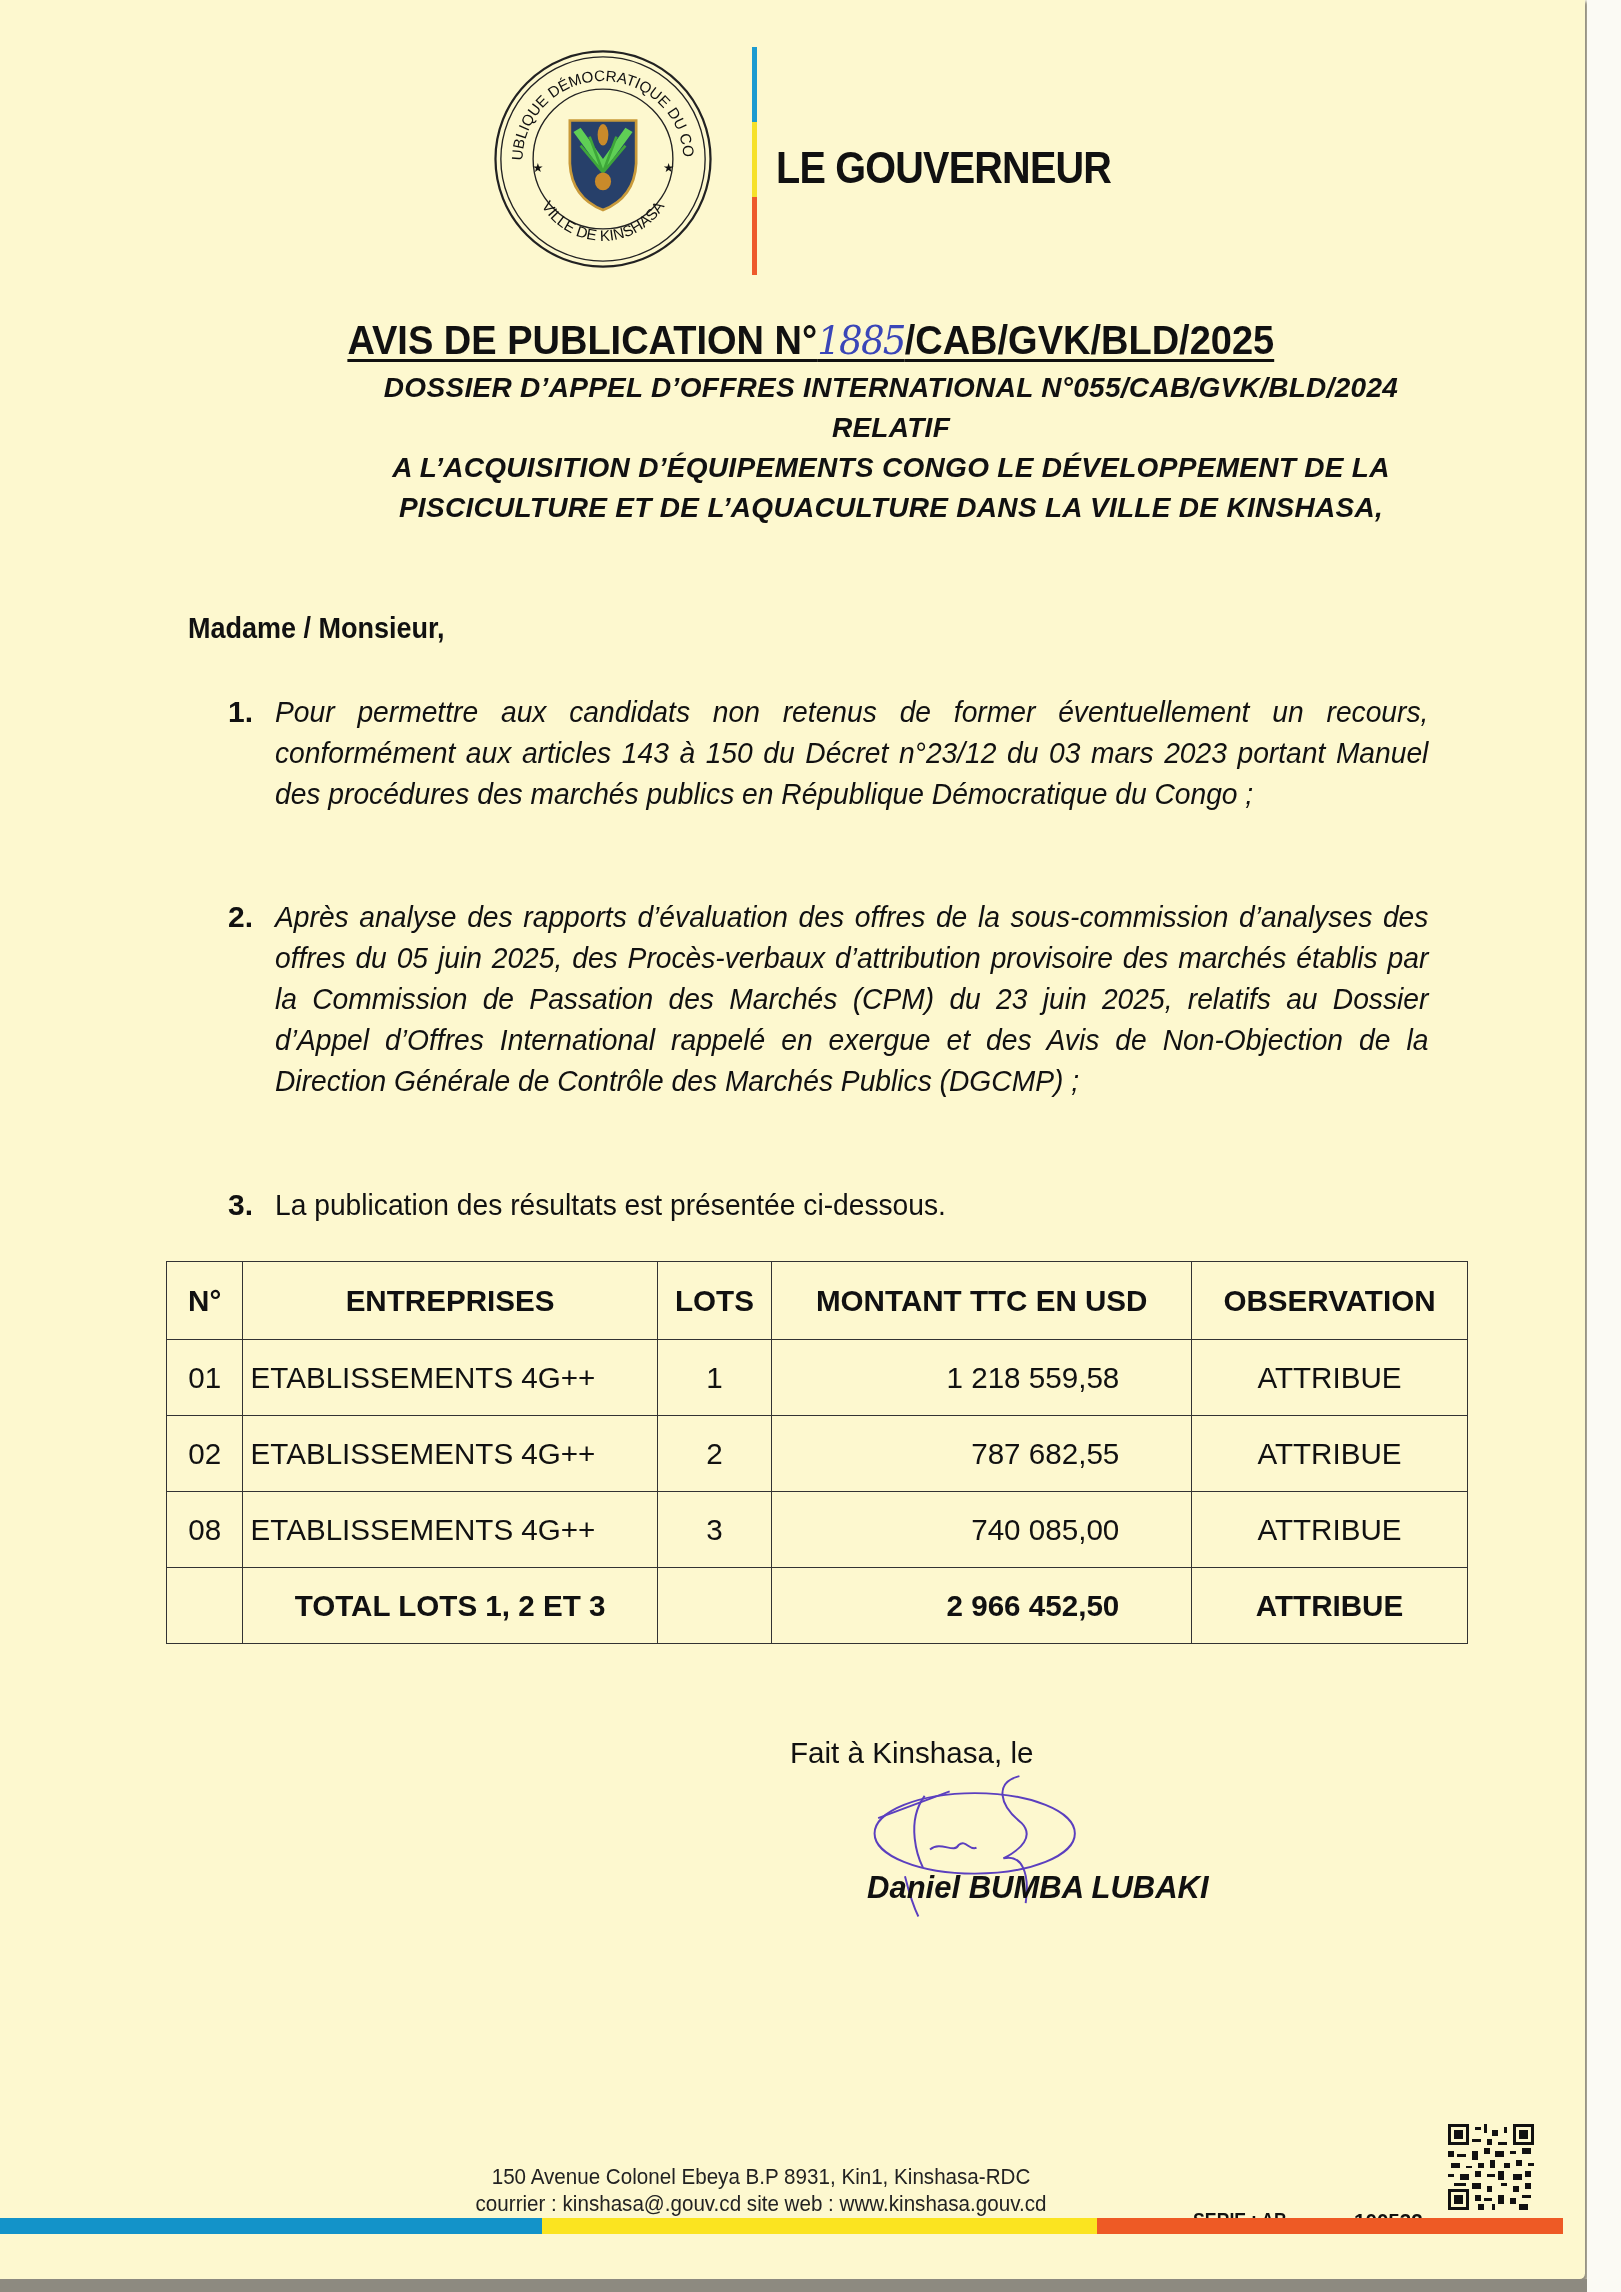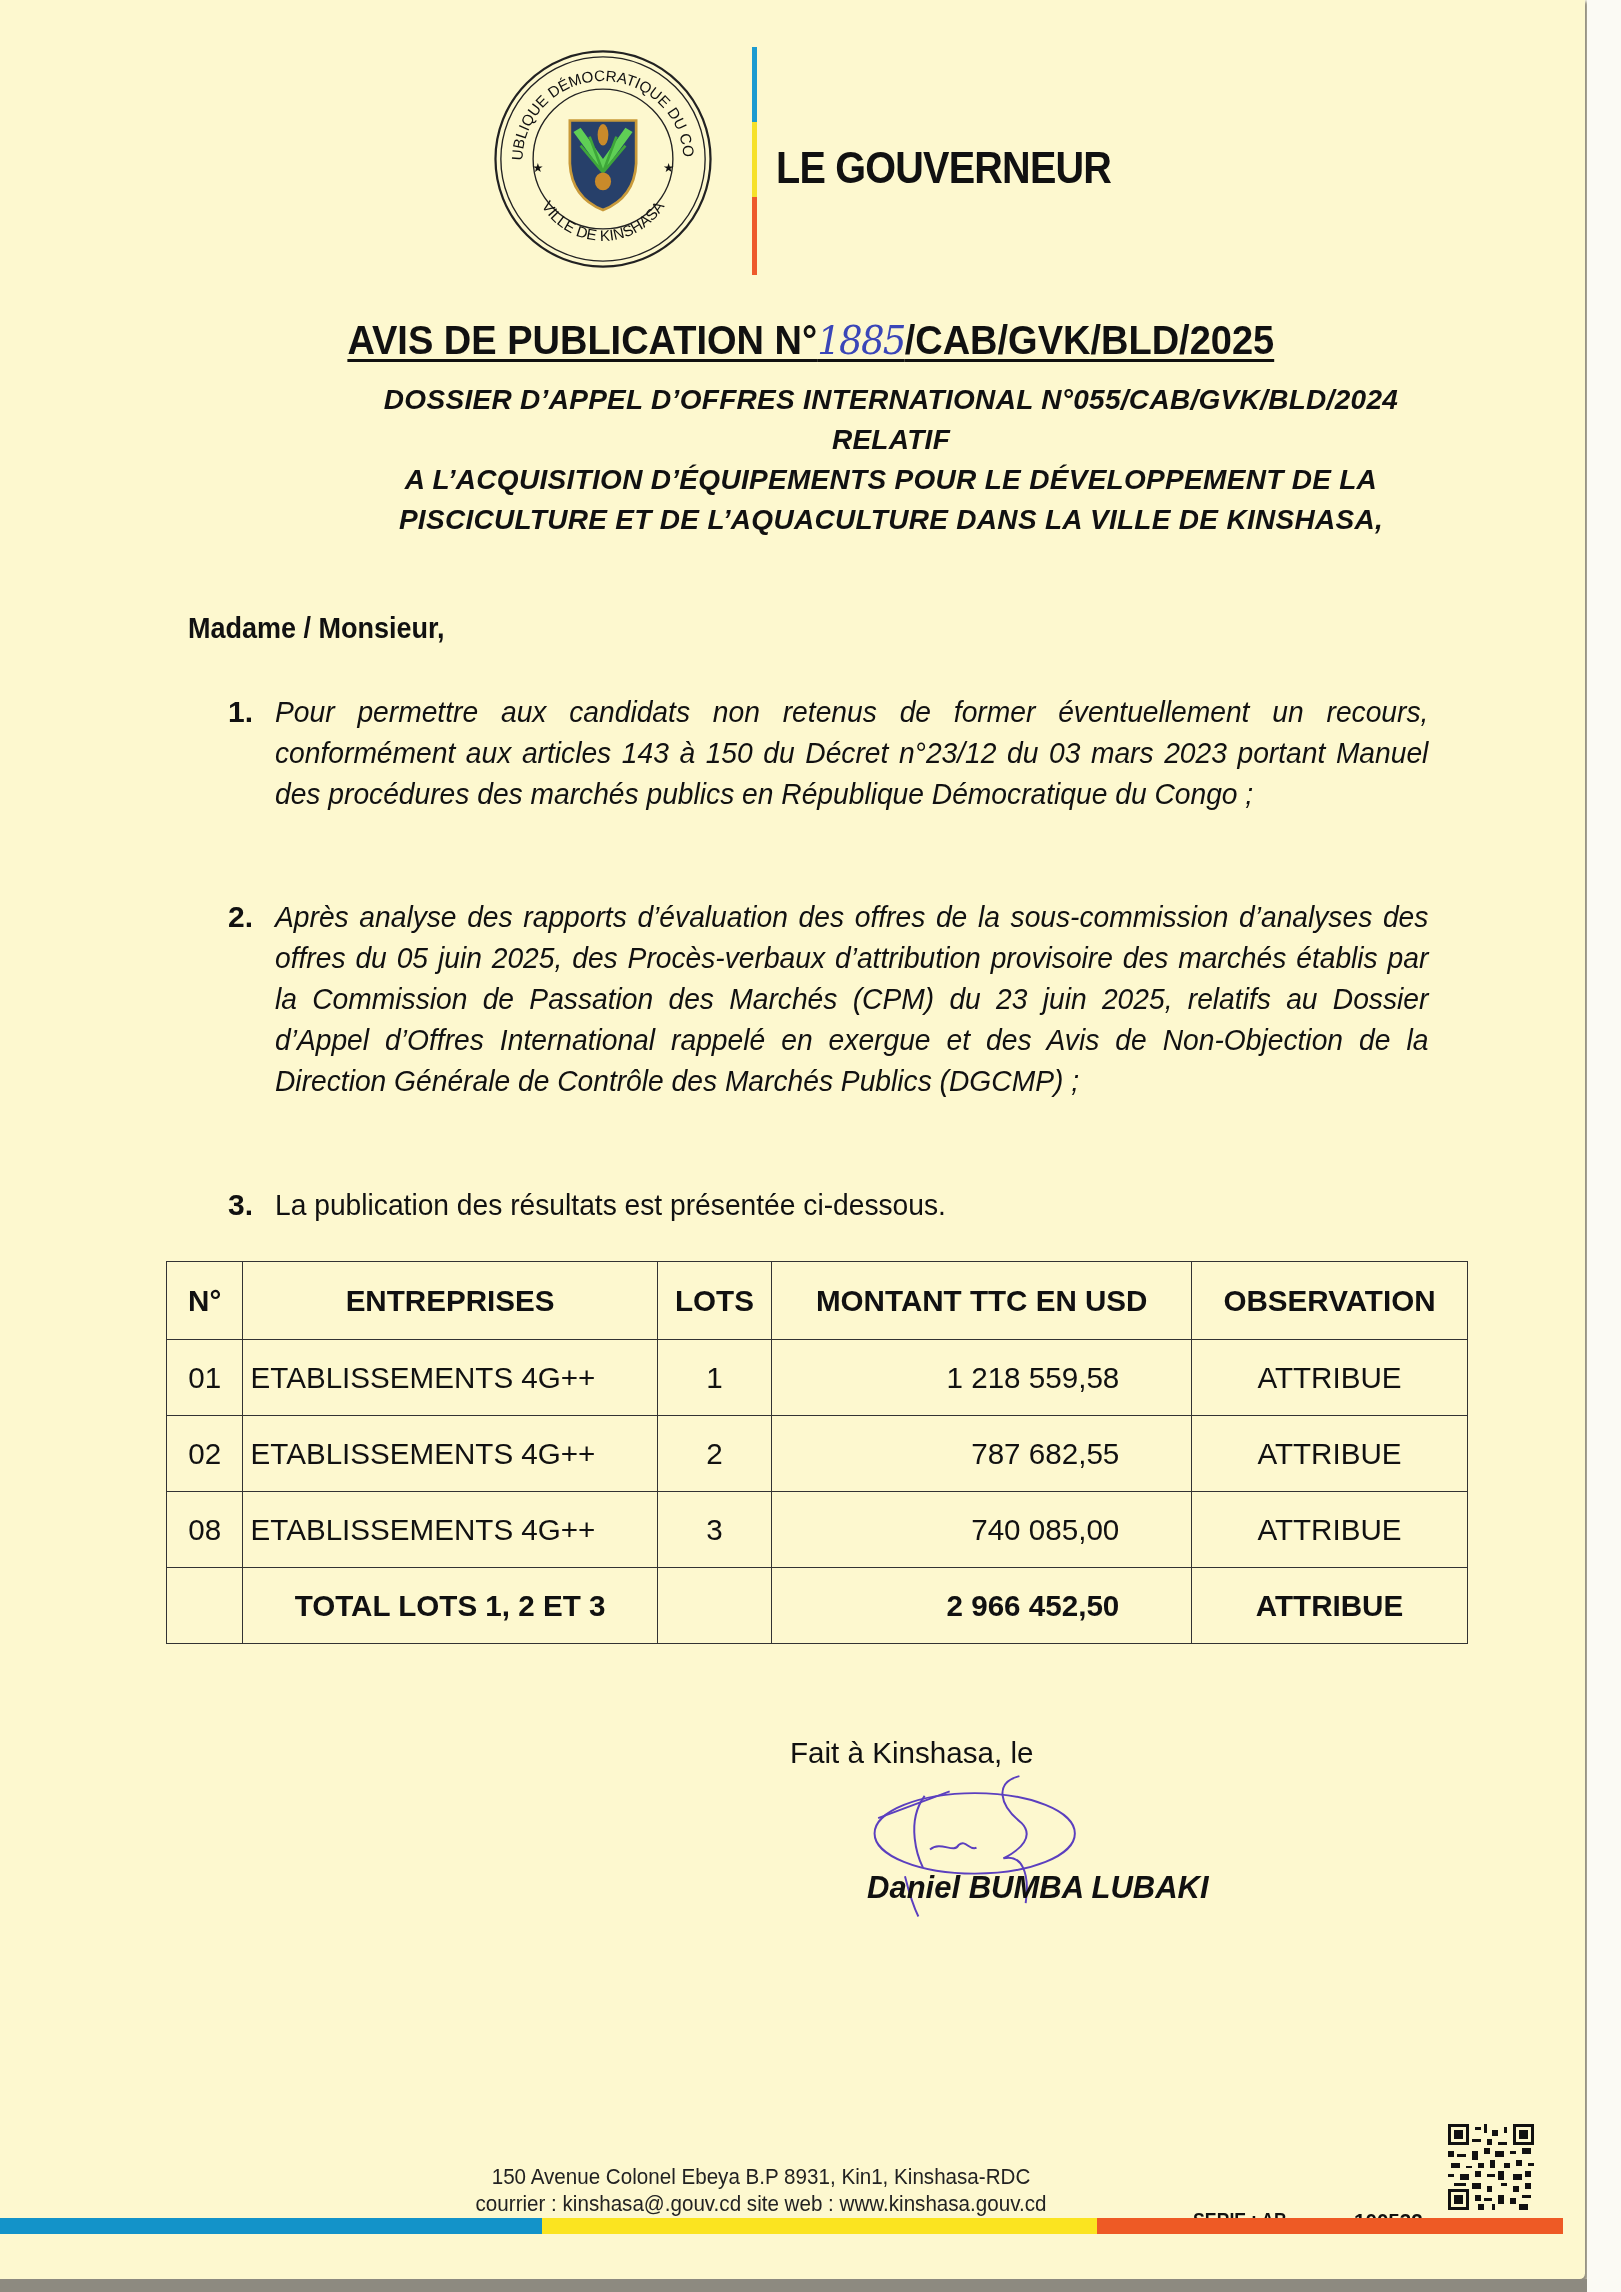--- a/index.html
+++ b/index.html
@@ -23,21 +23,21 @@
   .flag-bar .s1 { height: 33%; background: #1c9bd0; }
   .flag-bar .s2 { height: 33%; background: #f6e12a; }
   .flag-bar .s3 { height: 34%; background: #ee5a2c; }
   .governor { position: absolute; left: 776px; top: 142px; font-size: 45px; font-weight: bold; letter-spacing: -0.9px; transform: scaleX(0.88); transform-origin: left; }
 
   
   .title-line { position: absolute; left: 269px; top: 318px; width: 1084px; text-align: center; }
   .title { font-size: 40px; font-weight: bold; text-decoration: underline; text-decoration-thickness: 2.7px; text-underline-offset: 4.5px; white-space: nowrap; display:inline-block; transform: scaleX(0.95); }
   .title .num-hand { font-family: "DejaVu Serif", serif; font-style: italic; font-weight: normal; color: #3a46b8; font-size: 39px; letter-spacing: -1.8px; }
   .subtitle {
-    position: absolute; left: 340px; top: 380px; width: 1102px; text-align: center;
+    position: absolute; left: 340px; top: 368px; width: 1102px; text-align: center;
     font-size: 28px; font-weight: bold; font-style: italic; line-height: 40px; letter-spacing: 0.3px;
   }
 
   
   .salutation { position: absolute; left: 188px; top: 611px; font-size: 30px; font-weight: bold; transform: scaleX(0.9); transform-origin: left; }
   .item { position: absolute; left: 228px; width: 1200px; font-size: 30px; line-height: 41px; }
   .item .idx { position: absolute; left: 0; top: 0; font-style: normal; font-weight: bold; font-size: 30px; }
   .item .txt { margin-left: 47px; text-align: justify; font-style: italic; transform: scaleX(0.94); transform-origin: left; width: 1227px; display:block;}
   .item.i3 .txt { font-style: normal; }
   .item1 { top: 691px; }
@@ -110,21 +110,21 @@
 <div class="governor">LE GOUVERNEUR</div>
 
 <div class="title-line">
   <span class="title">
     <span>AVIS DE PUBLICATION N°</span><span class="num-hand">1885</span><span>/CAB/GVK/BLD/2025</span>
   </span>
 </div>
 
 <div class="subtitle">
   <div>DOSSIER D’APPEL D’OFFRES INTERNATIONAL N°055/CAB/GVK/BLD/2024 RELATIF</div>
-  <div>A L’ACQUISITION D’ÉQUIPEMENTS POUR LE DÉVELOPPEMENT DE LA</div>
+  <div>A L’ACQUISITION D’ÉQUIPEMENTS CONGO LE DÉVELOPPEMENT DE LA</div>
   <div>PISCICULTURE ET DE L’AQUACULTURE DANS LA VILLE DE KINSHASA,</div>
 </div>
 
 <div class="salutation">Madame / Monsieur,</div>
 
 <div class="item item1">
   <span class="idx">1.</span>
   <span class="txt">Pour permettre aux candidats non retenus de former éventuellement un recours, conformément aux articles 143 à 150 du Décret n°23/12 du 03 mars 2023 portant Manuel des procédures des marchés publics en République Démocratique du Congo ;</span>
 </div>
 <div class="item item2">

